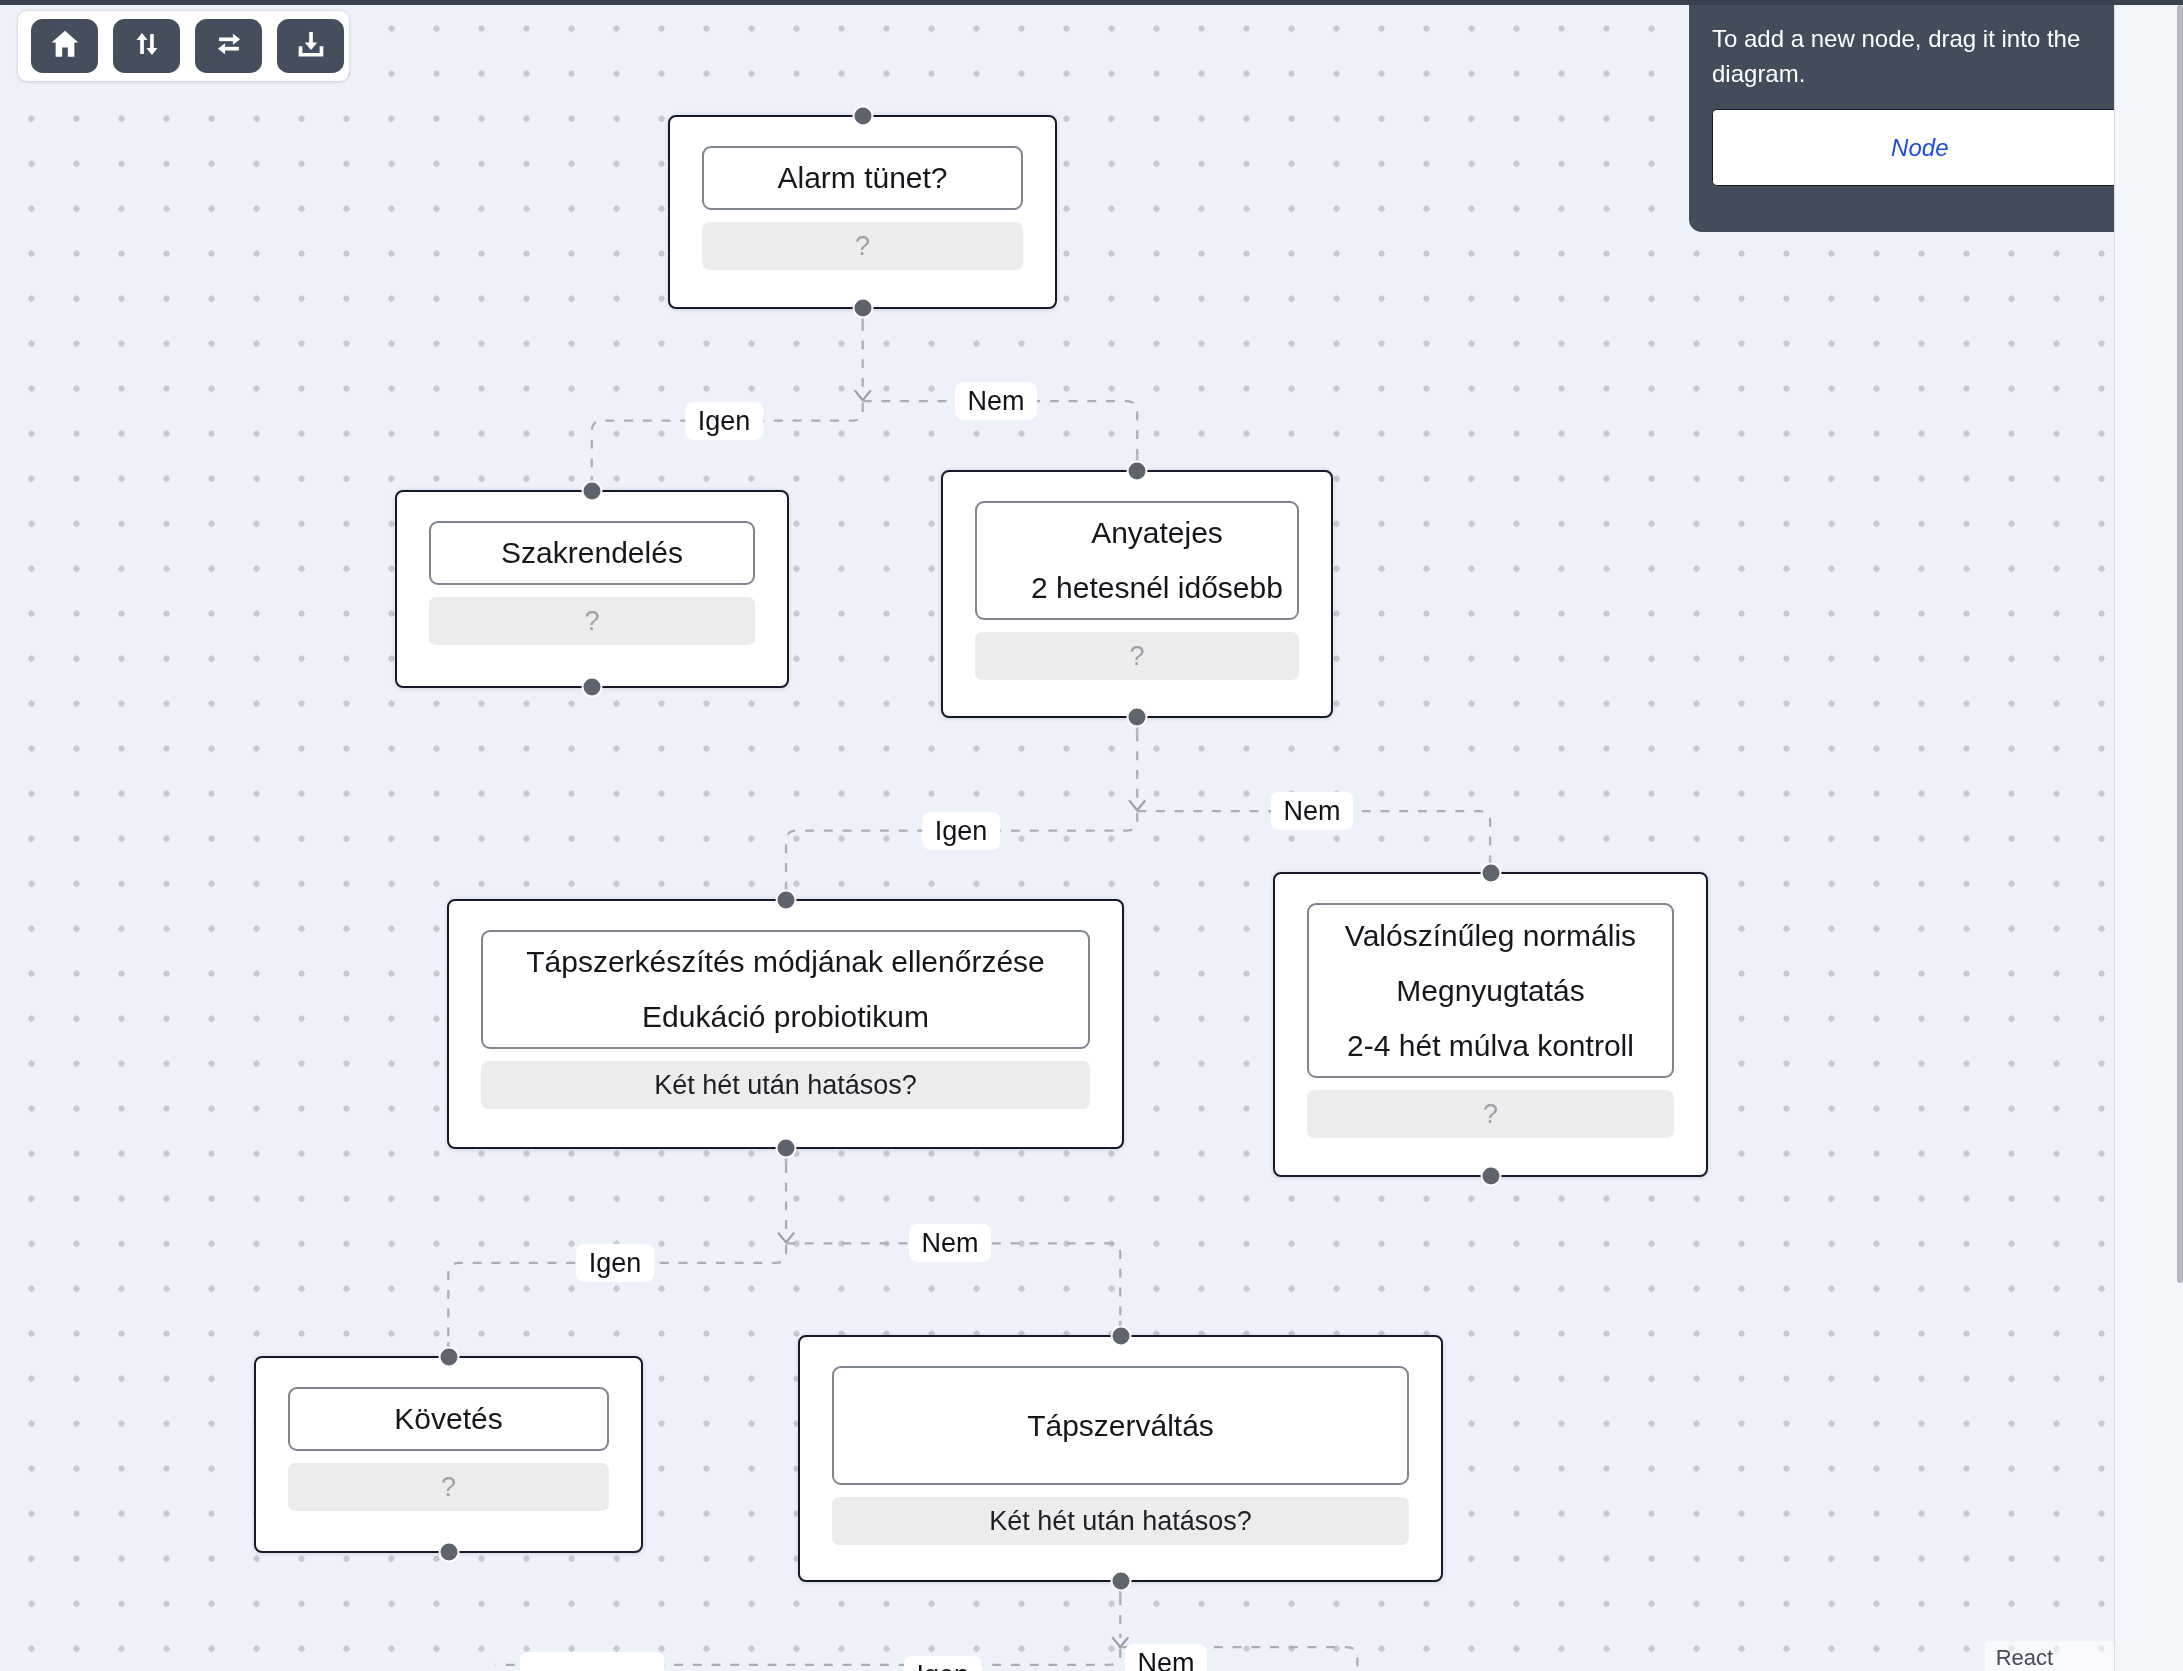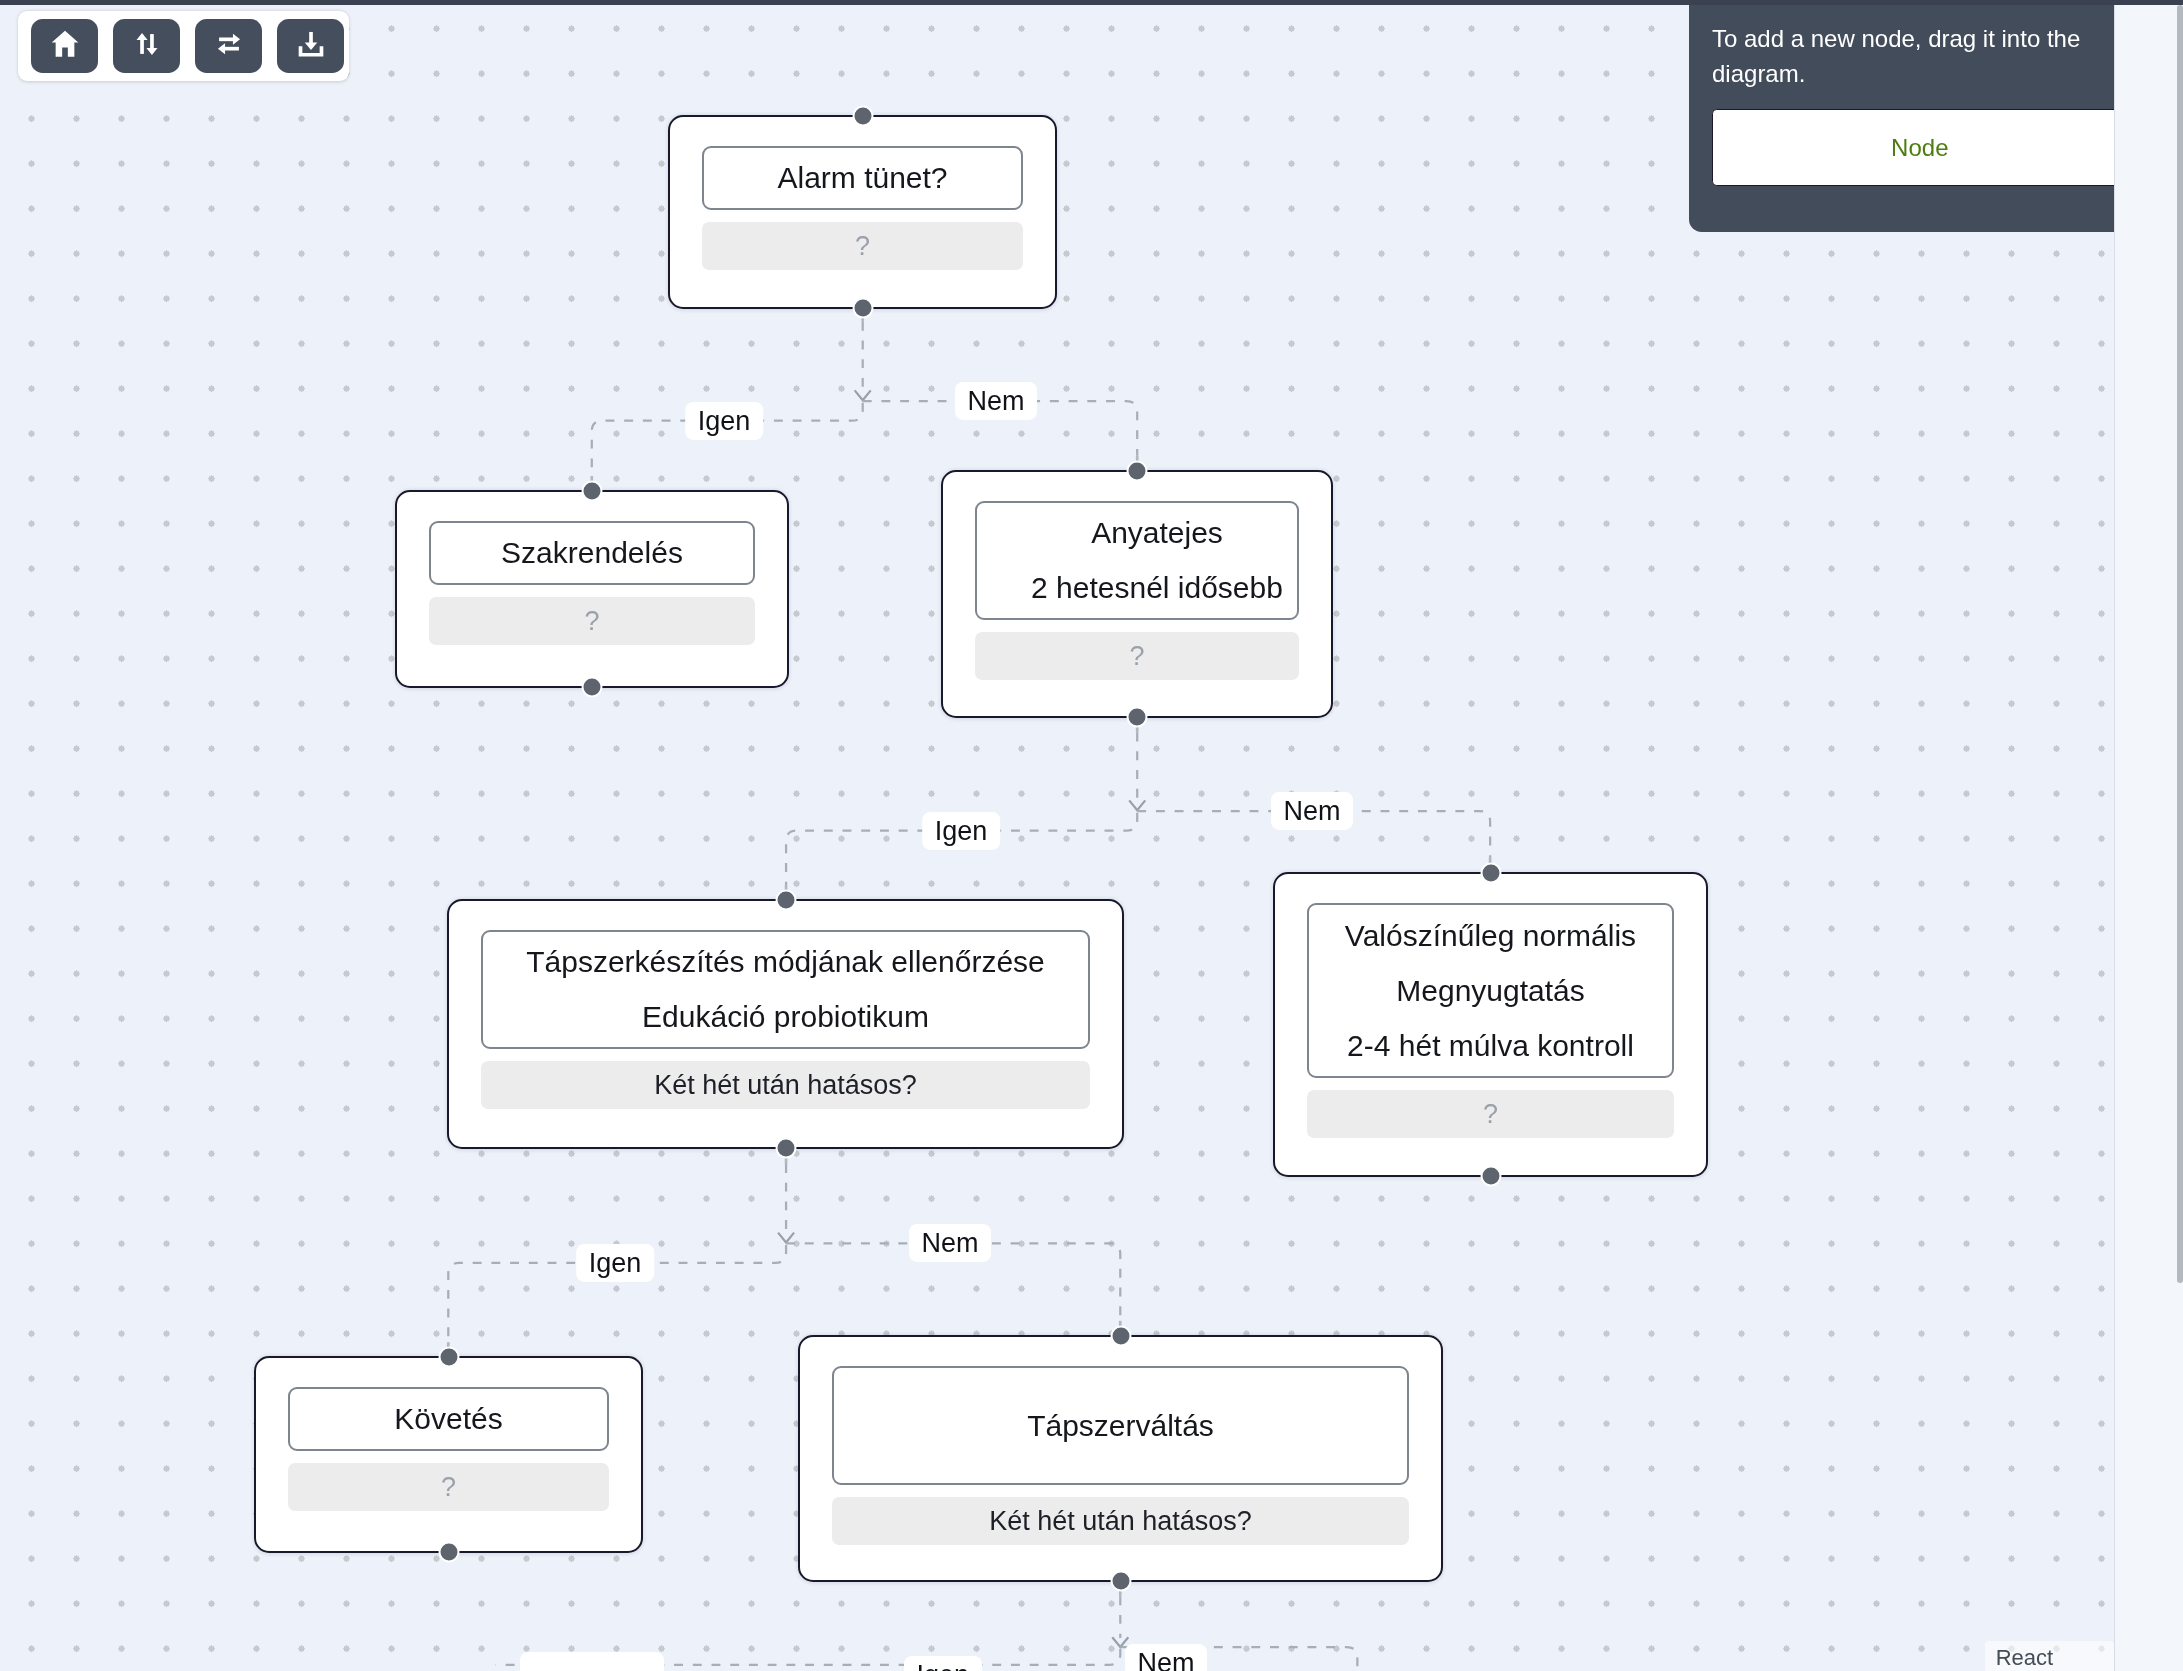--- a/index.html
+++ b/index.html
@@ -25,21 +25,21 @@
   .e-dash{fill:none;stroke:#a9aeb6;stroke-width:2.5px;stroke-dasharray:10 11;}
   .e-solid{fill:none;stroke:#b3b7be;stroke-width:3px;}
   .e-arrow{fill:none;stroke:#9aa0a8;stroke-width:2.5px;}
 
   .edge-label{position:absolute;transform:translate(-50%,-50%);background:#fff;border-radius:8px;
     padding:3.6px 12.5px;font-size:27px;color:#101217;white-space:nowrap;z-index:3;}
   .partial-label{position:absolute;background:#fff;border-radius:8px;font-size:27px;color:#101217;
     padding:3.6px 12.5px;z-index:3;white-space:nowrap;text-align:center;}
 
   
-  .node{position:absolute;background:#fff;border:2.2px solid #19192e;border-radius:15px;
+  .node{position:absolute;background:#fff;border:2.2px solid #19192e;border-radius:8px;
     box-shadow:0 0.9px 4.5px rgba(25,25,46,.13);z-index:4;box-sizing:border-box;
     padding:28.5px 32px 0 32px;}
   .node-title{border:2.2px solid #7e858f;border-radius:9px;background:#fff;box-sizing:border-box;
     display:flex;flex-direction:column;align-items:center;justify-content:center;
     font-size:30px;color:#15171c;margin-bottom:12.5px;}
   .node-title div{white-space:nowrap;line-height:55px;}
   .node-input{display:block;width:100%;height:48px;background:#ececec;border:none;border-radius:7.1px;
     font-family:"Liberation Sans",sans-serif;font-size:27px;color:#1d2026;text-align:center;box-sizing:border-box;outline:none;}
   .node-input::placeholder{color:#9aa1ab;opacity:1;}
   .handle{position:absolute;width:17px;height:17px;border-radius:50%;background:#5d646e;
@@ -51,21 +51,21 @@
     border-radius:9px;box-shadow:0 0.9px 3.6px rgba(0,0,0,.16);z-index:50;}
   .tbtn{position:absolute;top:8px;width:67px;height:54px;background:#454e5d;border:none;border-radius:11.6px;
     display:flex;align-items:center;justify-content:center;cursor:pointer;padding:0;}
   .tbtn svg{width:34px;height:34px;}
 
   
   #panel{position:absolute;left:1689px;top:0;width:460px;height:232px;background:#434c5b;
     border-radius:0 0 9px 12.5px;z-index:55;box-sizing:border-box;padding:21.4px 21.4px 0 23px;}
   #panel .instr{color:#fff;font-size:24px;line-height:35px;max-width:383px;}
   #panel .node-proto{margin-top:18px;height:75px;background:#fff;border:1.8px solid #1a192b;border-radius:4.5px;
-    display:flex;align-items:center;justify-content:center;font-size:24px;color:#4d7c0f;cursor:grab;}
+    display:flex;align-items:center;justify-content:center;font-size:24px;color:#1d4ed8;cursor:grab;font-style:italic;}
 
   
   #attribution{position:absolute;left:1985px;top:1641px;background:rgba(255,255,255,.55);
     border-radius:3.6px;padding:3.6px 10.7px;font-size:22px;color:#444c57;z-index:6;}
 </style>
 </head>
 <body>
 
 <div id="stage">
   <div id="canvas">

